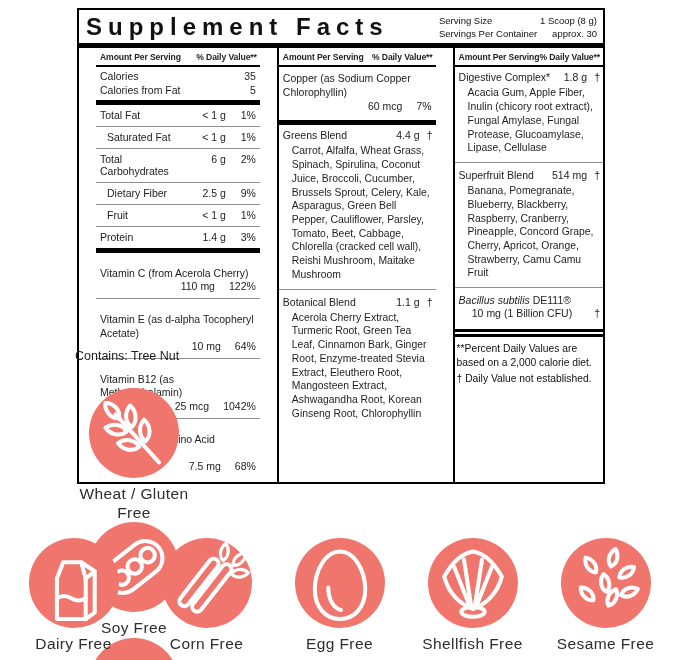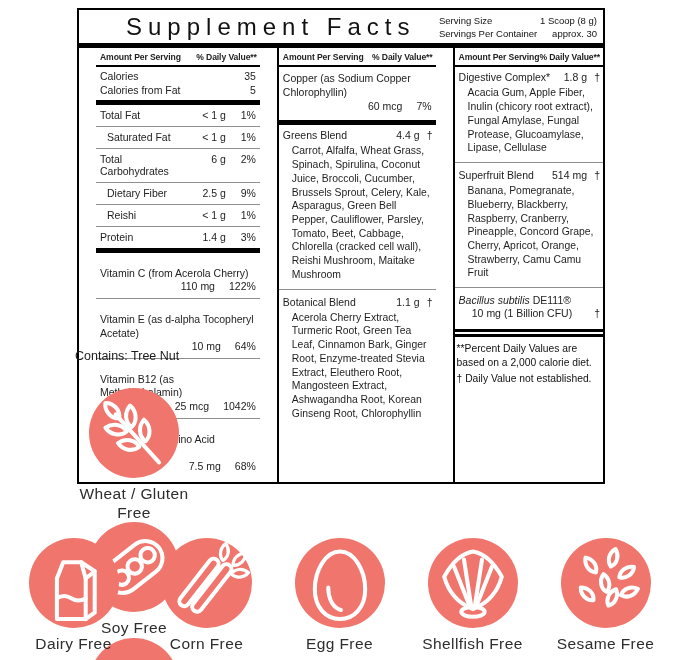--- a/index.html
+++ b/index.html
@@ -11,22 +11,22 @@
   }
   .panel {
     position:absolute; left:77px; top:8px; width:528px;
     border:2px solid #000; background:#fff;
   }
   .title-row {
     display:flex; justify-content:space-between; align-items:flex-start;
     padding:4px 6px 3px 7px;
   }
   .panel-title {
-    font-size:24px; font-weight:normal; letter-spacing:6px; color:#111;
-    line-height:1.1; white-space:nowrap;margin-left:40px;
+    font-size:24px; font-weight:bold; letter-spacing:6px; color:#111;
+    line-height:1.1; white-space:nowrap;
   }
   .serving-info { width:158px; font-size:9.5px; line-height:1.32; color:#111; padding-top:1px; }
   .si-row { display:flex; justify-content:space-between; gap:4px; }
   .thick-bar { height:5px; background:#000; }
   .cols { display:flex; align-items:stretch; }
   .col { padding:0 0 4px 0;margin-left:17px; }
   .col1 { width:185px; }
   .col2 { width:179px; border-left:2px solid #000; }
   .col3 { width:164px; border-left:2px solid #000; }
   .col-head {
@@ -130,21 +130,21 @@
         <span class="nlabel">Total Carbohydrates</span>
         <span class="namt">6 g</span>
         <span class="ndv">2%</span>
       </div>
       <div class="nrow indent">
         <span class="nlabel">Dietary Fiber</span>
         <span class="namt">2.5 g</span>
         <span class="ndv">9%</span>
       </div>
       <div class="nrow indent">
-        <span class="nlabel">Reishi</span>
+        <span class="nlabel">Fruit</span>
         <span class="namt">&lt; 1 g</span>
         <span class="ndv">1%</span>
       </div>
       <div class="nrow">
         <span class="nlabel">Protein</span>
         <span class="namt">1.4 g</span>
         <span class="ndv">3%</span>
       </div>
       <div class="thick-bar"></div>
 

